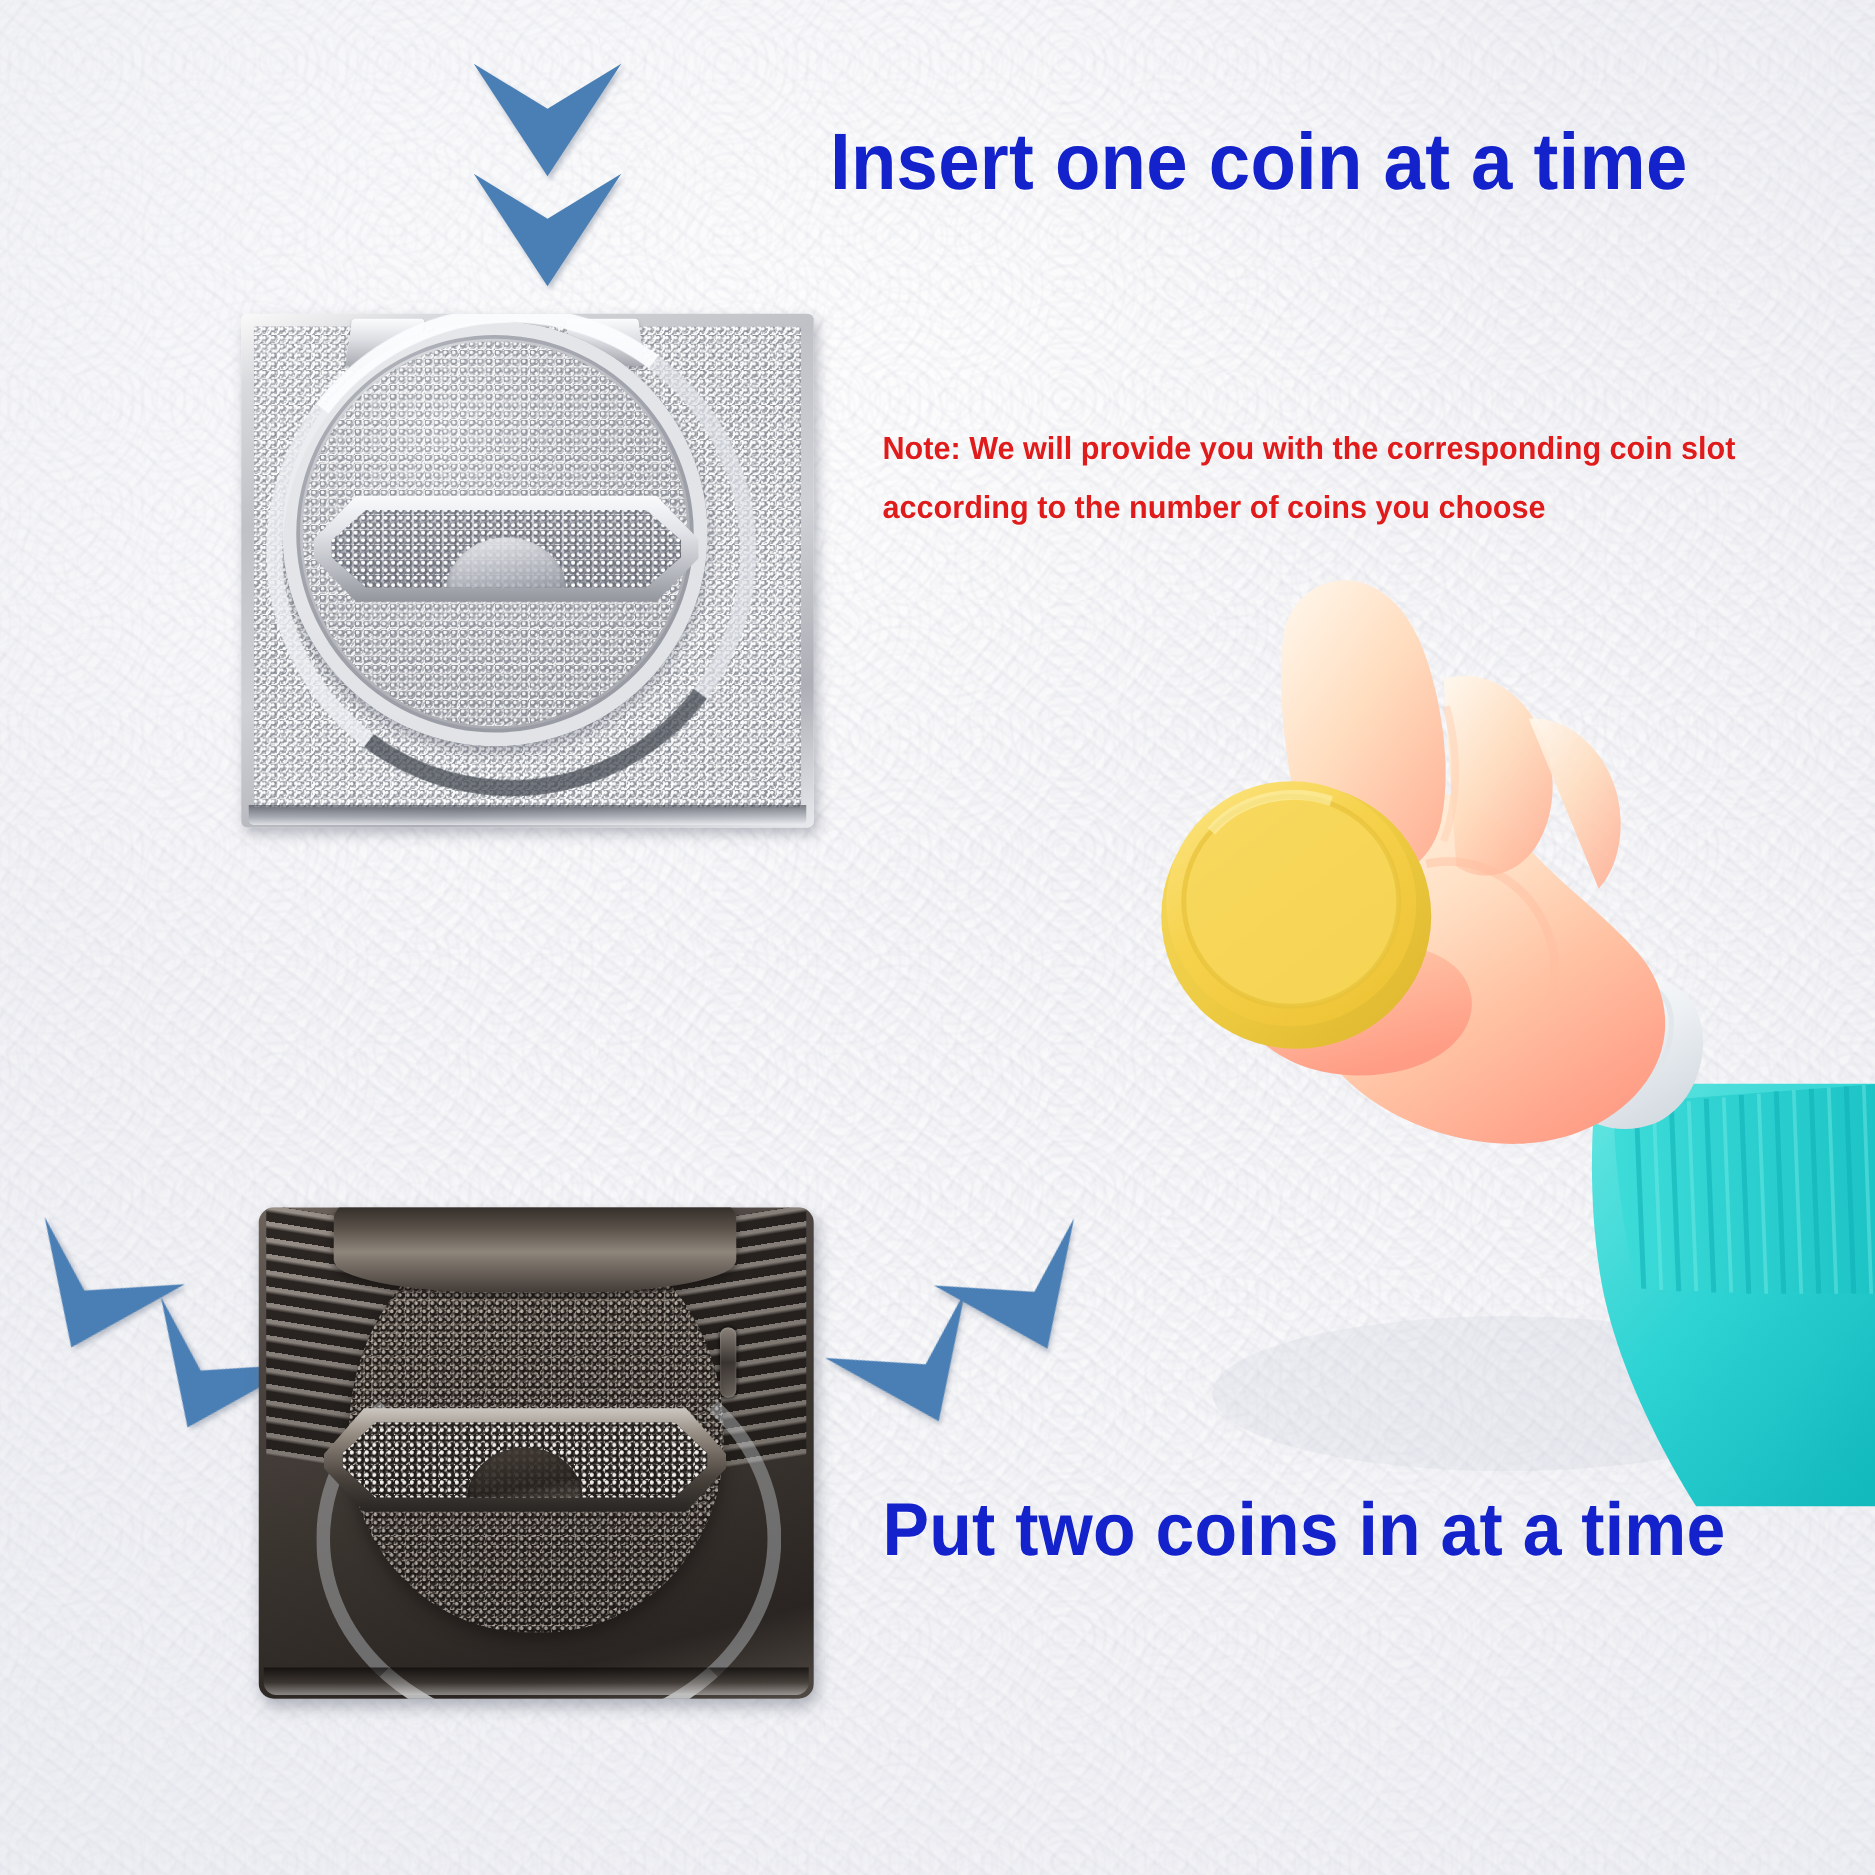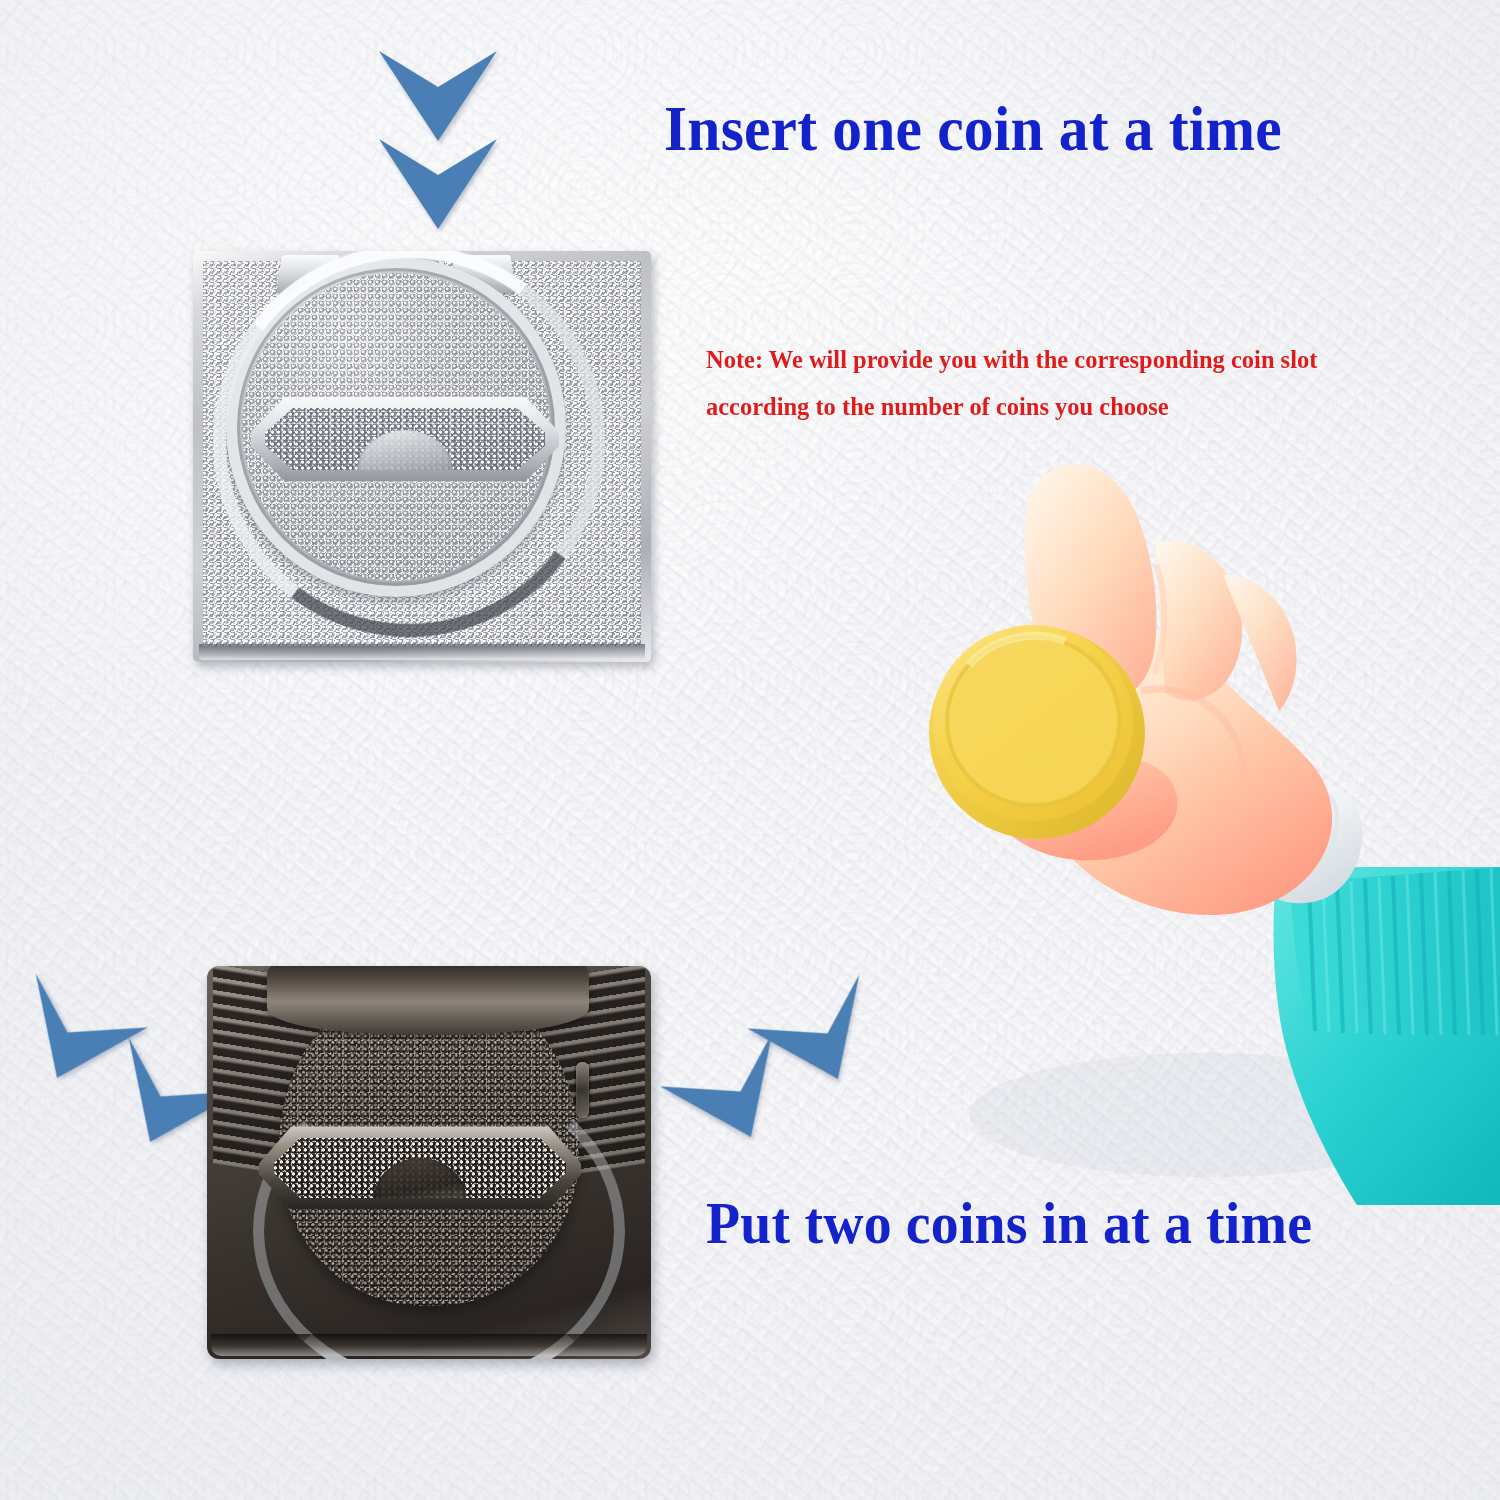--- a/index.html
+++ b/index.html
@@ -5,21 +5,21 @@
   html, body {
     margin: 0;
     padding: 0;
     background: #ffffff;
   }
   #stage {
     position: relative;
     width: 1500px;
     height: 1500px;
     overflow: hidden;
-    font-family: Liberation Serif, serif;
+    font-family: Liberation Sans, sans-serif;
     background: #86efac;
   }
 
   
   .bg-base {
     position: absolute; inset: 0;
     background:
       radial-gradient(ellipse 60% 45% at 20% 8%, #ffffff 0%, #fbfbfc 60%, #f4f4f7 100%),
       linear-gradient(140deg, #fdfdfe 0%, #f7f7fa 45%, #eff0f5 100%);
   }

